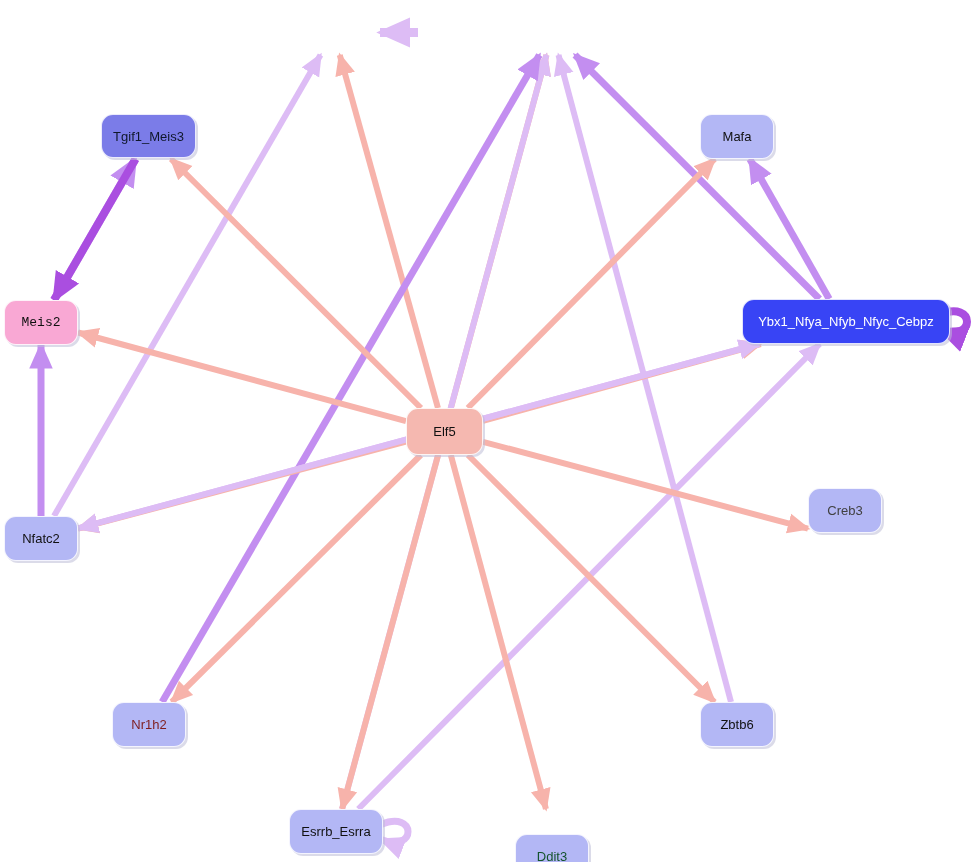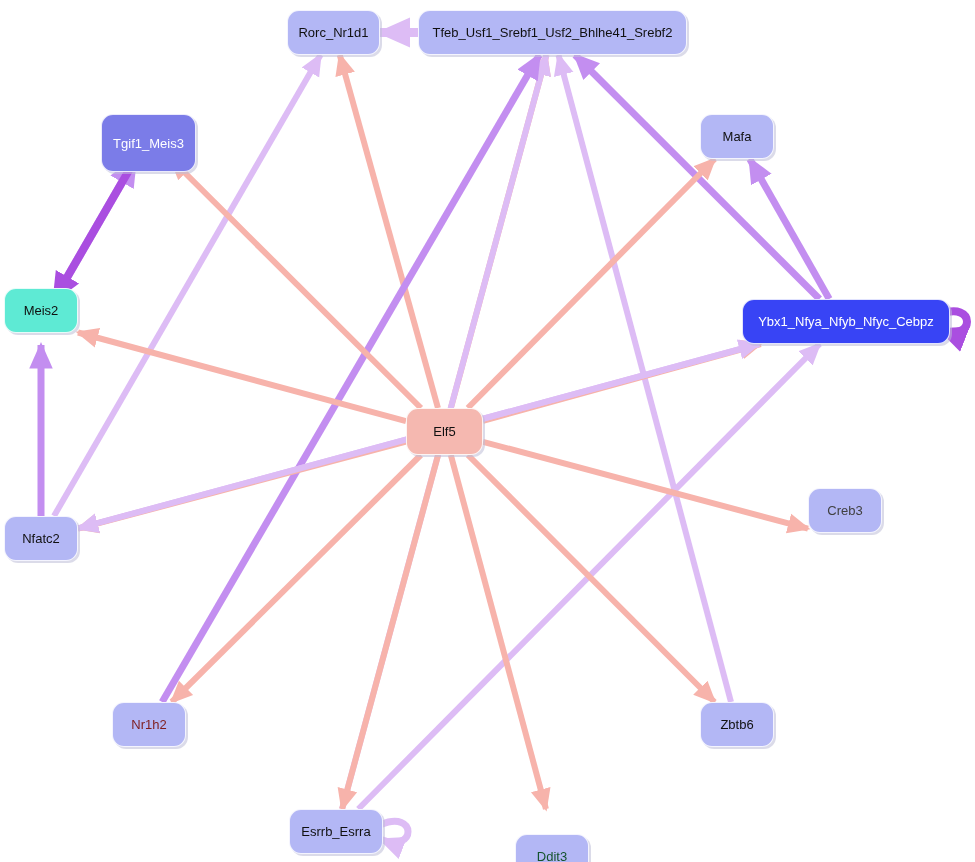--- a/index.html
+++ b/index.html
@@ -108,33 +108,27 @@
       <g>
         <line x1="438.125625" y1="455" x2="342.103125" y2="809" stroke="#f7b3ab" stroke-width="6" stroke-linecap="butt" marker-end="url(#ah1)"></line>
       </g>
       <g>
         <path d="M 381 824.5 C 417 809.5 417 853.5 381 839.5" fill="none" stroke="#ddbcf5" stroke-width="7" stroke-linecap="butt" marker-end="url(#ah0)"></path>
       </g>
       <g>
         <line x1="450.815625" y1="455" x2="545.953125" y2="809" stroke="#f7b3ab" stroke-width="6" stroke-linecap="butt" marker-end="url(#ah1)"></line>
       </g>
     </svg>
-<div class="node" style="left: 287px; top: 10px; width: 93px; height: 45px; background: rgb(179, 183, 245); color: rgb(16, 16, 16);">
-      <span>Rorc_Nr1d1</span>
-    </div>
-    <div class="node" style="left: 418px; top: 10px; width: 269px; height: 45px; background: rgb(179, 183, 245); color: rgb(16, 16, 16);">
-      <span>Tfeb_Usf1_Srebf1_Usf2_Bhlhe41_Srebf2</span>
-    </div>
-    <div class="node" style="left: 101px; top: 114px; width: 95px; height: 58px; background: rgb(123, 124, 232); color: #ffffff;">
+    <div class="node" style="left: 101px; top: 114px; width: 95px; height: 44px; background: rgb(123, 124, 232); color: #0f172a;">
       <span>Tgif1_Meis3</span>
     </div>
     <div class="node" style="left: 700px; top: 114px; width: 74px; height: 45px; background: rgb(179, 183, 245); color: rgb(16, 16, 16); justify-content: center;">
       <span>Mafa</span>
     </div>
-    <div class="node" style="left: 4px; top: 288px; width: 74px; height: 45px; background: #5eead4; color: rgb(16, 16, 16);">
+    <div class="node" style="left: 4px; top: 300px; width: 74px; height: 45px; background: #f9a8d4; color: rgb(16, 16, 16); font-family: Liberation Mono, monospace;">
       <span>Meis2</span>
     </div>
     <div class="node" style="left: 742px; top: 299px; width: 208px; height: 45px; background: rgb(56, 68, 245); color: rgb(255, 255, 255);">
       <span>Ybx1_Nfya_Nfyb_Nfyc_Cebpz</span>
     </div>
     <div class="node" style="left: 406px; top: 408px; width: 77px; height: 47px; background: rgb(245, 184, 176); color: rgb(16, 16, 16);">
       <span>Elf5</span>
     </div>
     <div class="node" style="left: 4px; top: 516px; width: 74px; height: 45px; background: rgb(179, 183, 245); color: rgb(16, 16, 16);">
       <span>Nfatc2</span>

